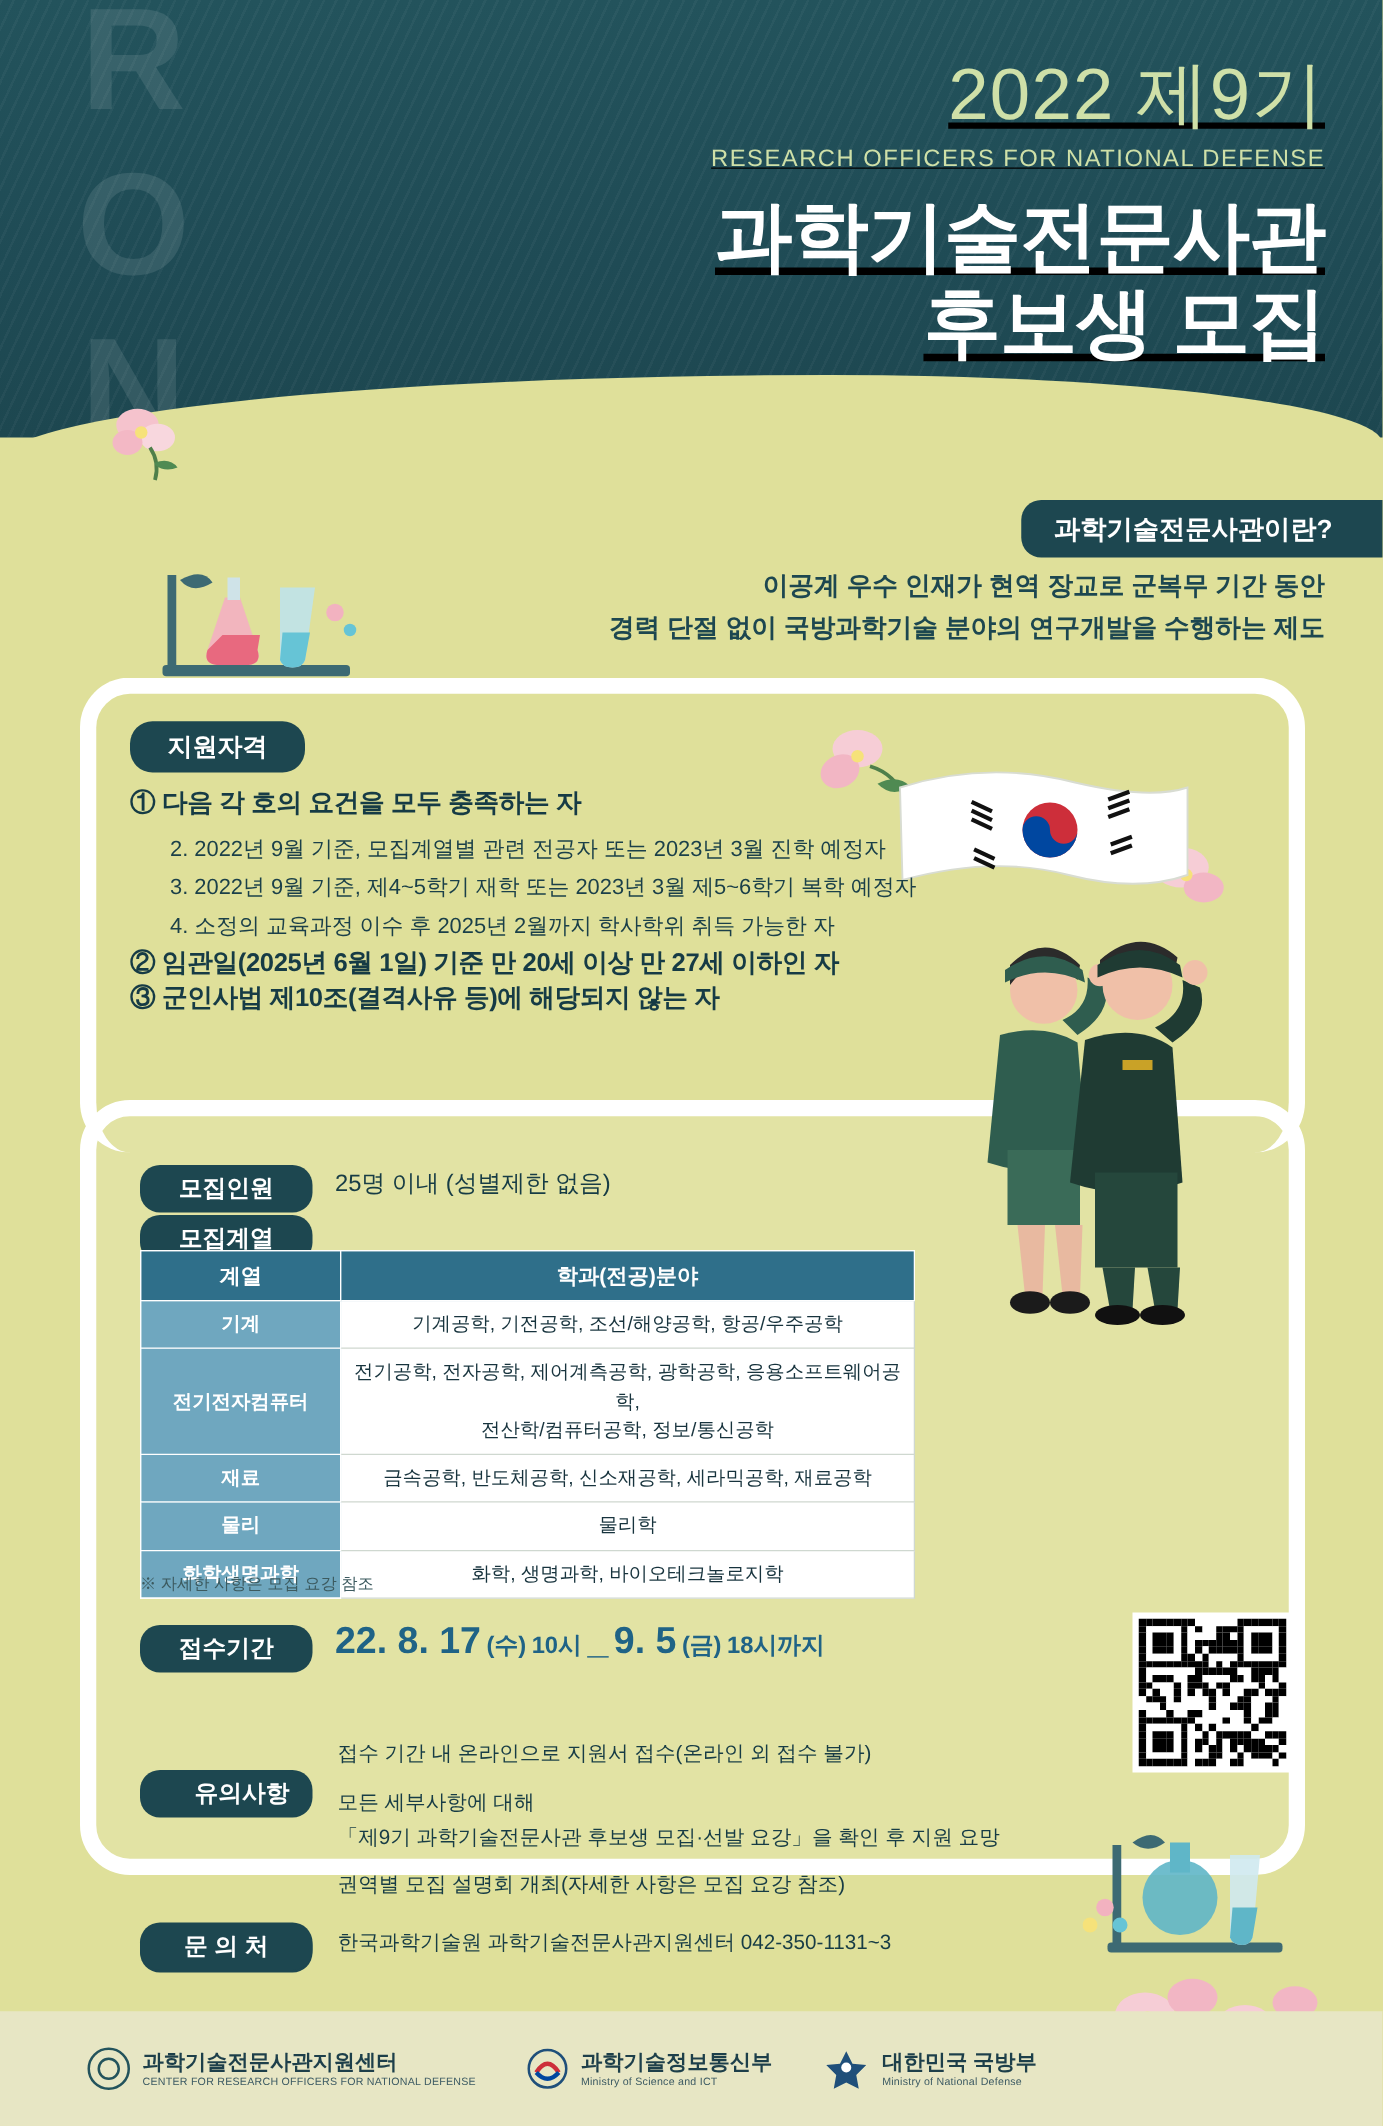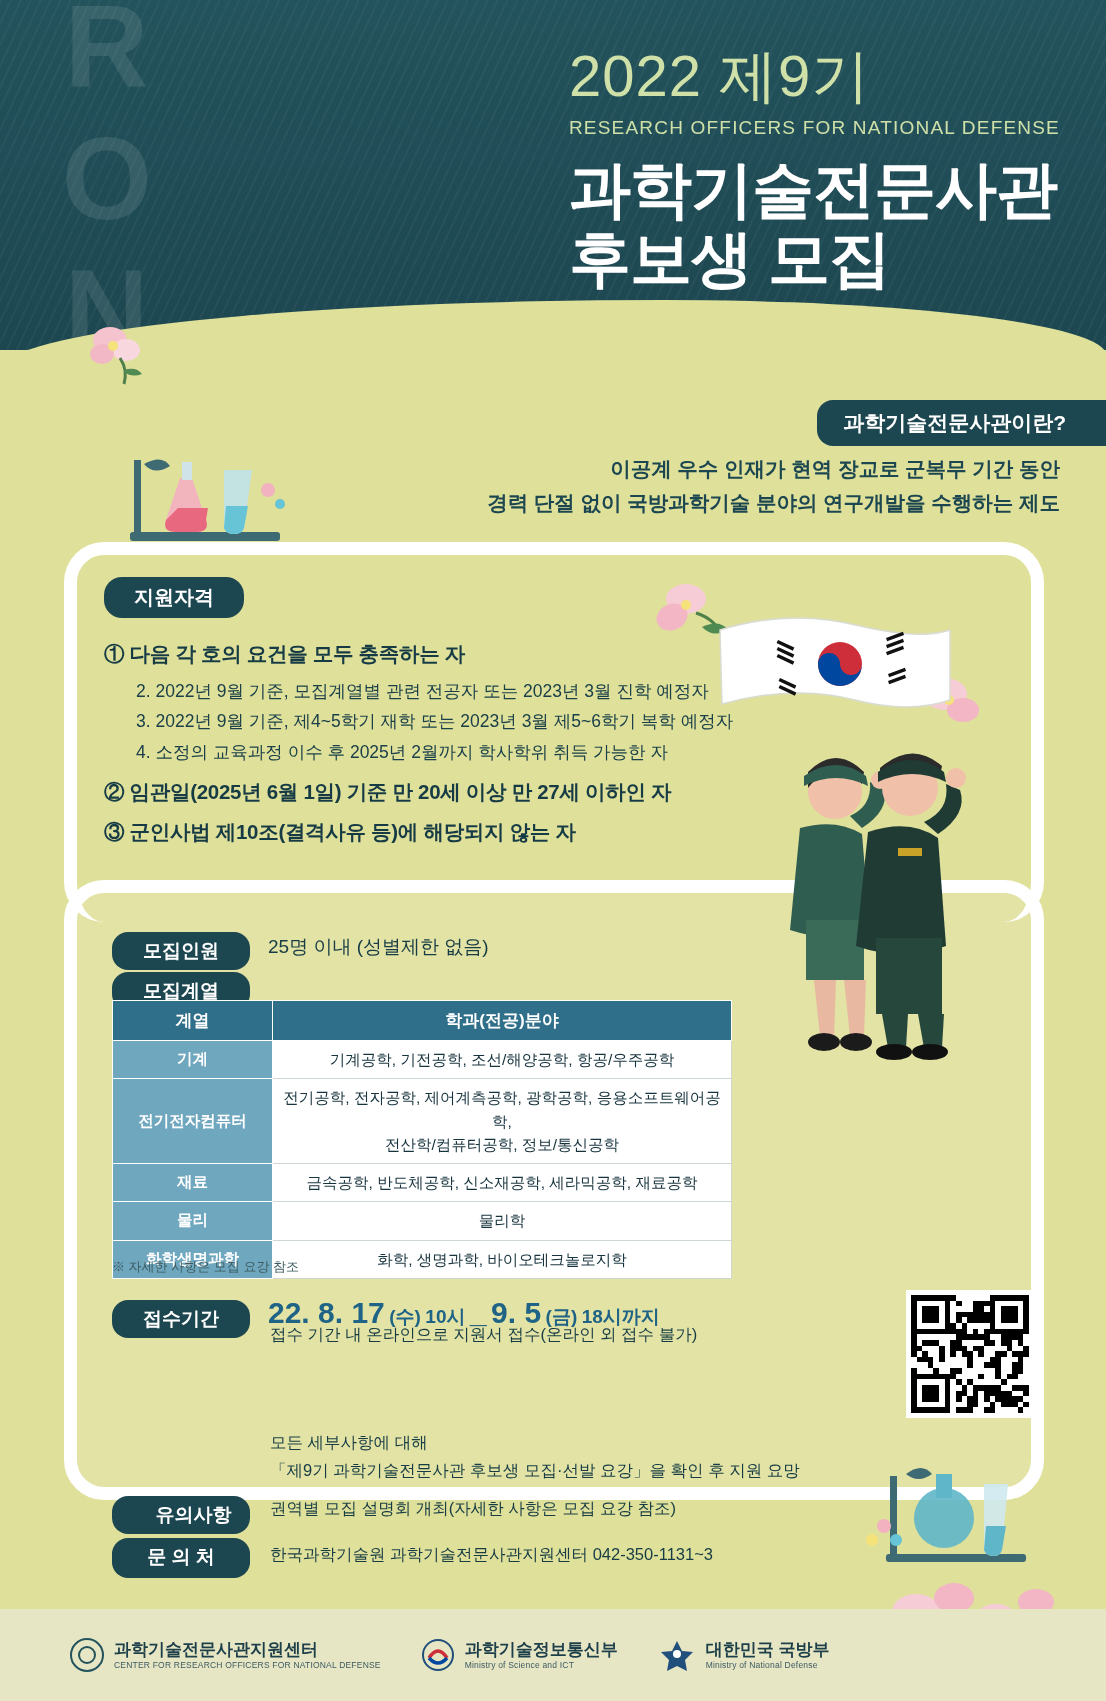--- a/index.html
+++ b/index.html
@@ -28,21 +28,21 @@
   }
   .rond-watermark{
     position:absolute; left:56px; top:-18px;
     font-size:116px; font-weight:bold; letter-spacing:2px;
     color:rgba(255,255,255,0.10);
     writing-mode: vertical-rl; text-orientation: upright;
     line-height:0.86;
   }
 
   
-  .hdr { position:absolute; right:46px; top:46px; text-align:left; z-index:5;}
+  .hdr { position:absolute; right:46px; top:46px; text-align:right; z-index:5;text-decoration:underline;}
   .hdr-year {
     font-size:58px; color:#cfe0a8; letter-spacing:1px; line-height:1.05;
     font-weight:300;
   }
   .hdr-eng {
     font-size:19px; color:#cfe0a8; letter-spacing:1.2px; margin-top:10px;
     font-weight:400;
   }
   .hdr-main1 {
     font-size:62px; color:#ffffff; font-weight:bold; margin-top:16px; line-height:1.12;
@@ -82,21 +82,21 @@
   
   .pill {
     display:inline-block; background:#1d4750; color:#fff;
     font-weight:bold; border-radius:18px; text-align:center;
   }
 
   .sec-qual { position:absolute; left:104px; top:577px; z-index:5; }
   .sec-qual .pill { font-size:20px; padding:7px 30px; }
 
   .qual-body { position:absolute; left:104px; top:628px; z-index:5; color:#163b45; }
-  .q-item { font-size:20.5px; font-weight:bold; margin-top:12px; letter-spacing:-0.3px;}
+  .q-item { font-size:20.5px; font-weight:bold; letter-spacing:-0.3px;}
   .q-sub { font-size:17.5px; margin:9px 0 0 32px; line-height:1.62; color:#1b4049;}
   .q-sub div { margin-bottom:2px; }
 
   
   .lbl-blue {
     position:absolute; z-index:6; background:#1d4750; color:#fff; font-weight:bold;
     border-radius:16px; font-size:19px; padding:6px 0; text-align:center; width:138px;
   }
   .val-txt { position:absolute; z-index:6; color:#173c45; }
 
@@ -327,25 +327,25 @@
 <div class="lbl-blue" style="left:112px; top:1300px;">접수기간</div>
 <div class="period-main">
   <span class="big">22. 8. 17</span>
   <span class="mid">(수)</span>
   <span class="mid">10시</span>
   <span class="big">_</span>
   <span class="big">9. 5</span>
   <span class="mid">(금)</span>
   <span class="mid">18시까지</span>
 </div>
-<div class="small-txt" style="position:absolute; left:270px; top:1320px; z-index:6;text-align:center;">
+<div class="small-txt" style="position:absolute; left:270px; top:1389px; z-index:6;text-align:center;">
   <div>접수 기간 내 온라인으로 지원서 접수(온라인 외 접수 불가)</div>
 </div>
 
-<div class="lbl-blue" style="left:112px; top:1496px;padding-left:25px;">유의사항</div>
+<div class="lbl-blue" style="left:112px; top:1416px;padding-left:25px;">유의사항</div>
 <div class="small-txt" style="position:absolute; left:270px; top:1428px; z-index:6;">
   <div>모든 세부사항에 대해</div>
   <div>「제9기 과학기술전문사관 후보생 모집·선발 요강」을 확인 후 지원 요망</div>
 </div>
 
 <div class="lbl-blue" style="left:112px; top:1540px;">모집 설명회</div>
 <div class="small-txt" style="position:absolute; left:270px; top:1494px; z-index:6;">권역별 모집 설명회 개최(자세한 사항은 모집 요강 참조)</div>
 
 <div class="lbl-blue" style="left:112px; top:1538px;">문 의 처</div>
 <div class="small-txt" style="position:absolute; left:270px; top:1540px; z-index:6;">한국과학기술원 과학기술전문사관지원센터 042-350-1131~3</div>

